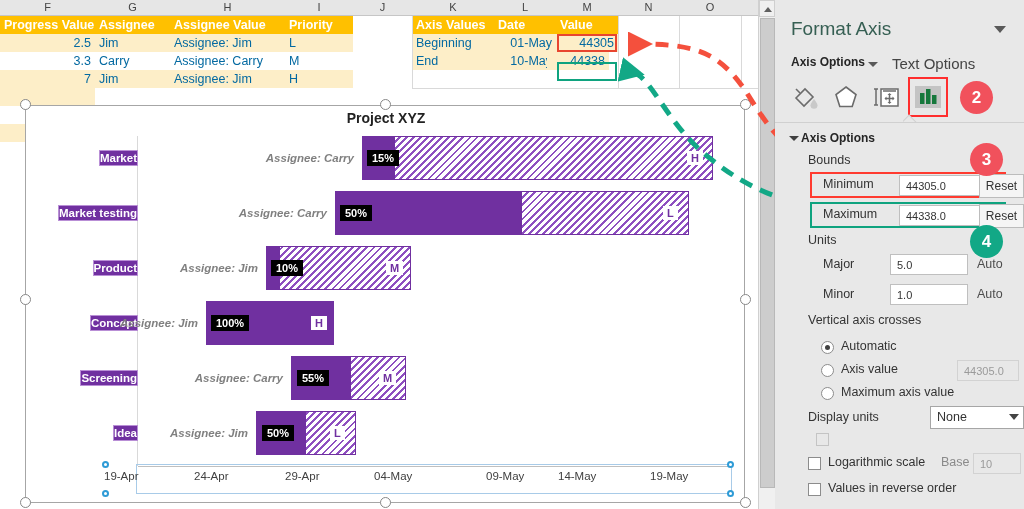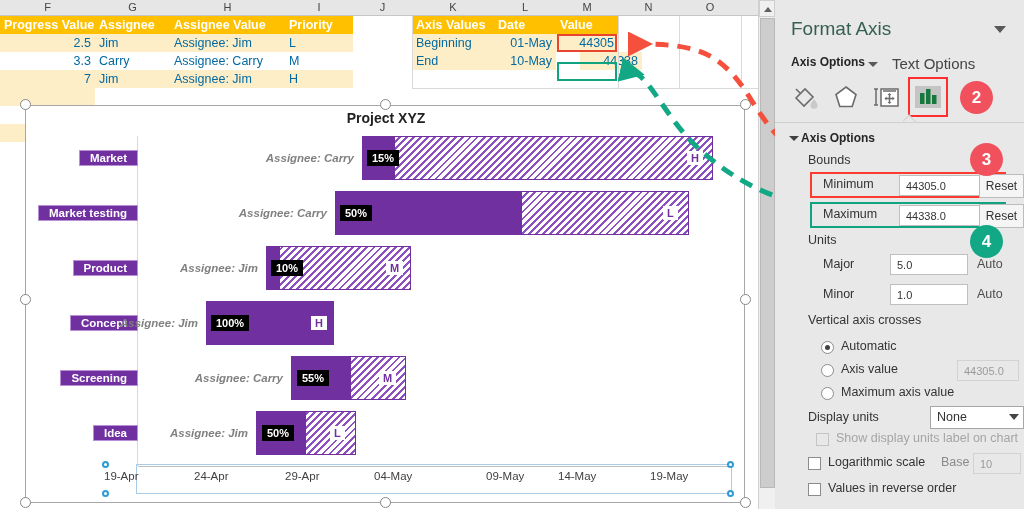--- a/index.html
+++ b/index.html
@@ -30,21 +30,21 @@
   .vscroll{position:absolute;right:0;top:0;width:17px;height:509px;background:#f0f0f0;border-left:1px solid #d0d0d0;}
   .vscroll-up{position:absolute;left:0;top:0;width:16px;height:17px;background:#f0f0f0;border:1px solid #cfcfcf;box-sizing:border-box;}
   .vscroll-up i{position:absolute;left:4px;top:6px;width:0;height:0;border-left:4px solid transparent;border-right:4px solid transparent;border-bottom:5px solid #606060;}
   .vscroll-thumb{position:absolute;left:1px;top:18px;width:15px;height:470px;background:#cdcdcd;border:1px solid #b8b8b8;box-sizing:border-box;}
 
   
   .chartobj{position:absolute;left:25px;top:105px;width:720px;height:398px;background:#ffffff;border:1px solid #a6a6a6;box-sizing:border-box;}
   .chart-title{position:absolute;left:0;top:4px;width:720px;text-align:center;font-size:14px;font-weight:bold;color:#222;}
   .plot-left-axis{position:absolute;left:111px;top:30px;width:1px;height:330px;background:#d9d9d9;}
   .cat-label{position:absolute;right:0;transform:translateY(-50%);background:#7030a0;color:#ffffff;
-             font-size:11.5px;font-weight:bold;padding:1px 10px;white-space:nowrap;border:1px solid #b98fd6;box-sizing:border-box;}
+             font-size:11.5px;font-weight:bold;padding:1px 0;white-space:nowrap;border:1px solid #b98fd6;box-sizing:border-box;}
   .cat-wrap{position:absolute;left:0;width:112px;}
 
   .barrow{position:absolute;height:44px;}
   .bar-hatch{position:absolute;top:0;height:44px;box-sizing:border-box;
     background-color:#ffffff;
     background-image:repeating-linear-gradient(135deg,#8e4fc0 0px,#8e4fc0 2px,#ffffff 2px,#ffffff 5px);
     border:1px solid #7030a0;}
   .bar-solid{position:absolute;top:0;height:44px;background:#7030a0;box-sizing:border-box;}
   .assignee{position:absolute;top:50%;transform:translateY(-50%);text-align:right;
             font-size:11.5px;font-style:italic;font-weight:bold;color:#808080;white-space:nowrap;}
@@ -146,21 +146,21 @@
     </div>
 
     <div class="grid-row" style="top:52px;">
       <div class="cell bandB num" style="left:0px;width:95px;">3.3</div>
       <div class="cell bandB" style="left:95px;width:75px;">Carry</div>
       <div class="cell bandB" style="left:170px;width:115px;">Assignee: Carry</div>
       <div class="cell bandB" style="left:285px;width:68px;">M</div>
       <div class="cell" style="left:353px;width:59px;background:#ffffff;"></div>
       <div class="cell bandA" style="left:412px;width:82px;">End</div>
       <div class="cell bandA num" style="left:494px;width:62px;">10-May</div>
-      <div class="cell bandA num" style="left:580px;width:62px;">44338</div>
+      <div class="cell bandA num" style="left:547px;width:62px;">44338</div>
     </div>
 
     <div class="grid-row" style="top:70px;">
       <div class="cell bandA num" style="left:0px;width:95px;">7</div>
       <div class="cell bandA" style="left:95px;width:75px;">Jim</div>
       <div class="cell bandA" style="left:170px;width:115px;">Assignee: Jim</div>
       <div class="cell bandA" style="left:285px;width:68px;">H</div>
     </div>
 
     <div class="grid-row" style="top:88px;">
@@ -386,21 +386,20 @@
     <div class="inp dim" style="left:182px;top:360px;width:62px;text-align:left;">44305.0</div>
 
     <div class="radio" style="left:46px;top:387px;"></div>
     <div class="lbl" style="left:66px;top:385px;">Maximum axis value</div>
 
     <div class="lbl" style="left:33px;top:410px;">Display units</div>
     <div class="sel" style="left:155px;top:406px;width:94px;">None</div>
     <div class="sel-caret" style="left:234px;top:414px;"></div>
 
     <div class="chk dim" style="left:41px;top:433px;"></div>
-    <div class="lbl" style="left:61px;top:431px;color:#a5a5a5;">Show display units label on chart</div>
 
     <div class="chk" style="left:33px;top:457px;"></div>
     <div class="lbl" style="left:53px;top:455px;">Logarithmic scale</div>
     <div class="lbl" style="left:166px;top:455px;color:#8a8a8a;">Base</div>
     <div class="inp dim" style="left:198px;top:453px;width:48px;">10</div>
 
     <div class="chk" style="left:33px;top:483px;"></div>
     <div class="lbl" style="left:53px;top:481px;">Values in reverse order</div>
   </div>
 

